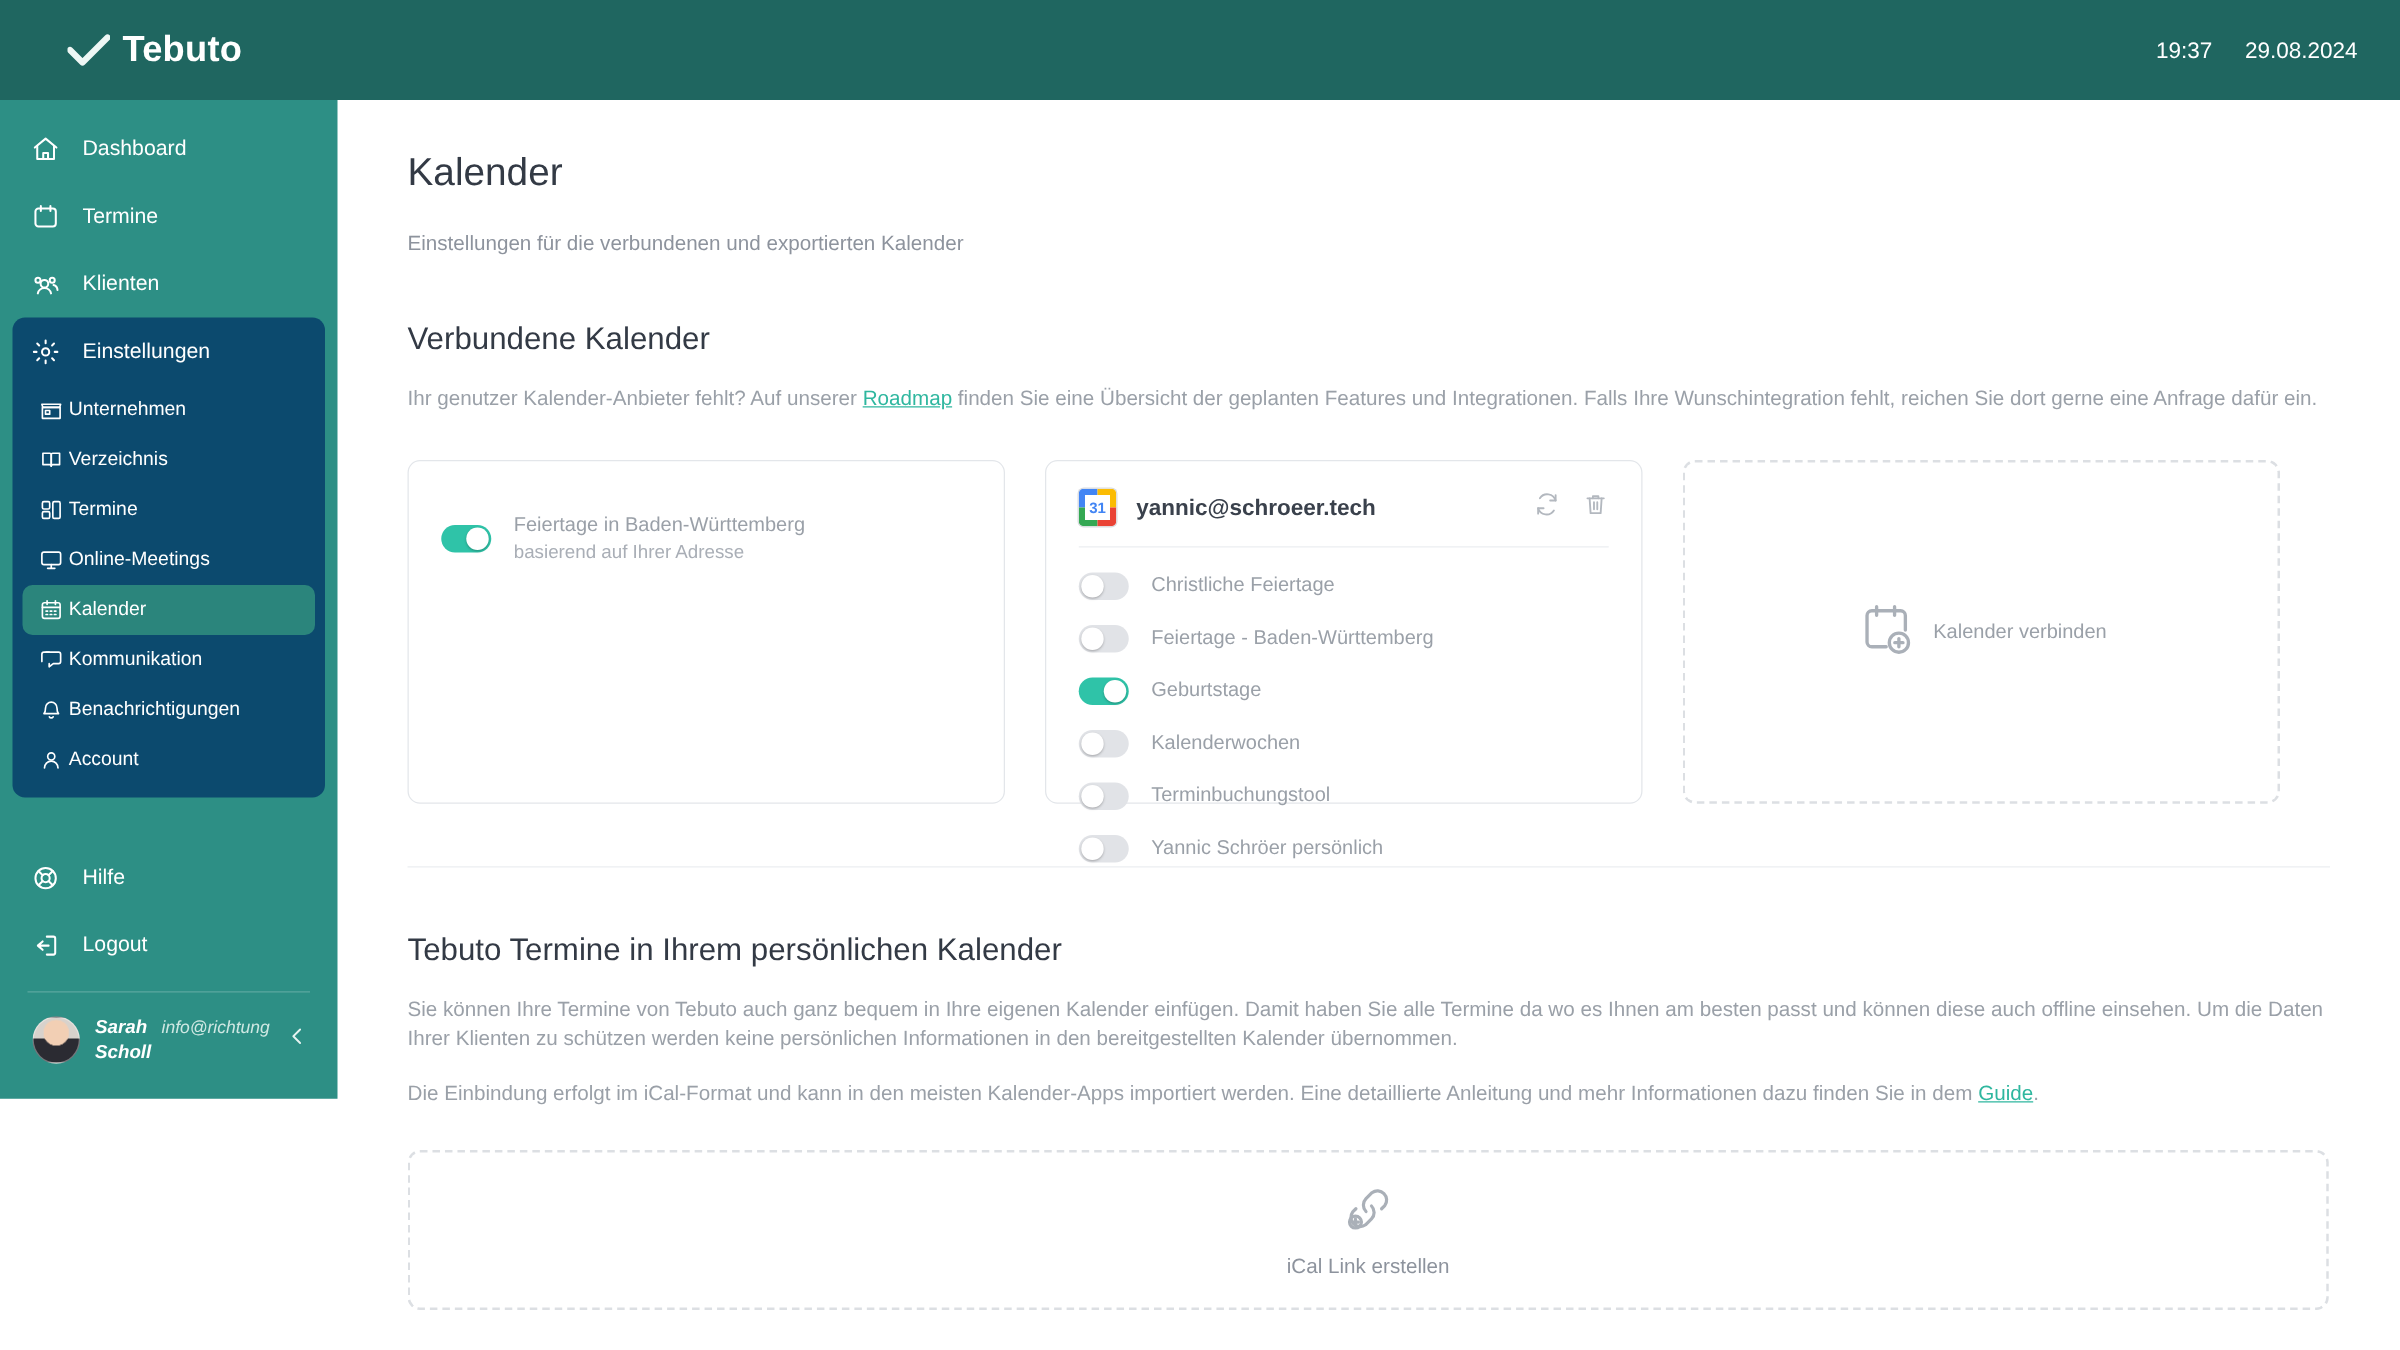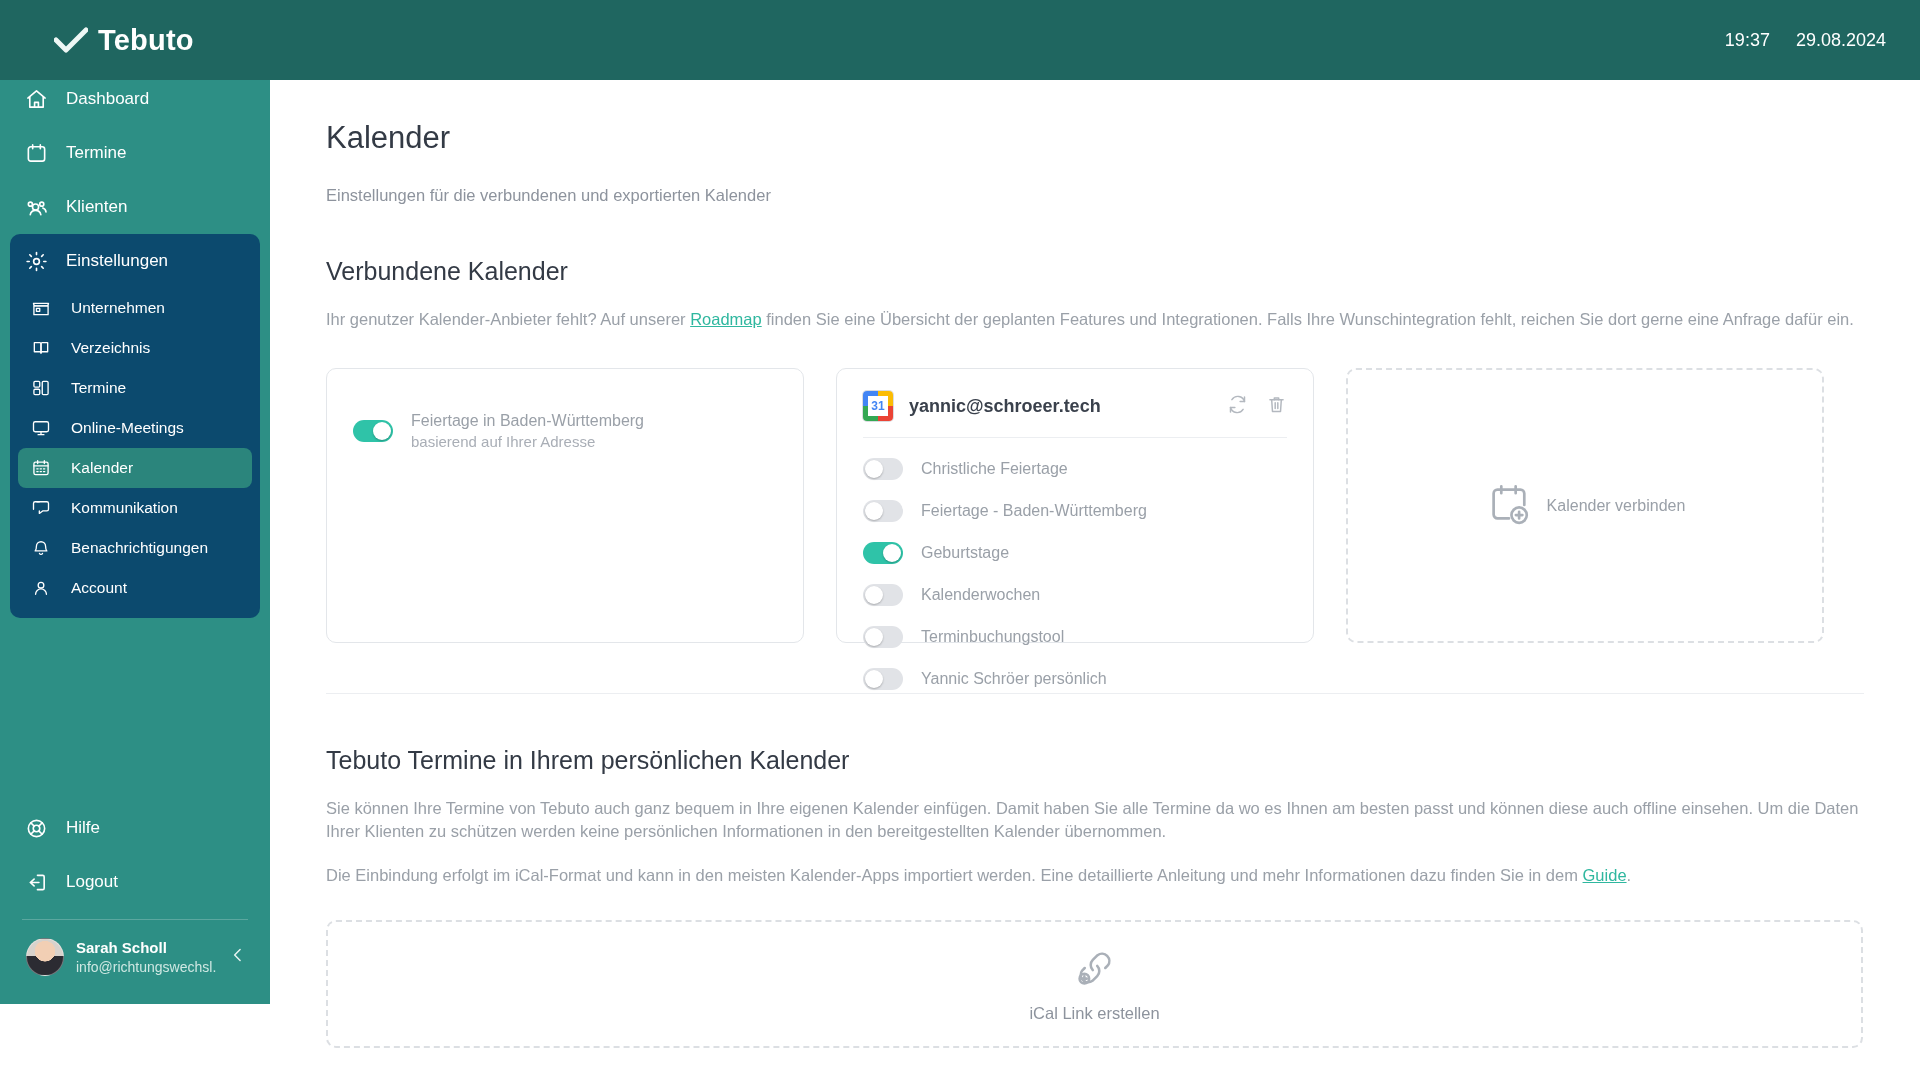--- a/index.html
+++ b/index.html
@@ -19,55 +19,55 @@
   }
   .brand { display: flex; align-items: center; gap: 10px; padding-left: 54px; }
   .brand-check { width: 34px; height: 26px; }
   .brand-name {
     color: #ffffff; font-size: 29px; font-weight: 700; letter-spacing: .2px;
   }
   .clock { display: flex; gap: 26px; padding-right: 34px; color: #ffffff; font-size: 18px; }
 
   
   .sidebar {
-    position: absolute; top: 0; left: 0; width: 270px; height: 1004px;
+    position: absolute; top: 0; left: 0; width: 270px; height: 879px;
     background: #2d8f85; display: flex; flex-direction: column; z-index: 4;
-    padding-top: 56px;
+    padding-top: 76px;
   }
   .nav-top { padding-top: 16px; }
   .nav-item {
     display: flex; align-items: center; gap: 18px;
     height: 54px; padding-left: 14px; margin: 0 10px;
     color: #ffffff; font-size: 17px; border-radius: 10px; cursor: pointer;
   }
   .nav-item .ico { width: 24px; height: 24px; flex: 0 0 24px; display: flex;
     align-items: center; justify-content: center; }
   .nav-group {
     margin: 0 10px 0 10px; background: #0c4a6e; border-radius: 10px;
     padding-bottom: 10px;
   }
   .nav-group > .nav-item { margin: 0; }
   .nav-sub {
-    display: flex; align-items: center; gap: 20px;
+    display: flex; align-items: center; gap: 4px;
     height: 40px; margin: 0 8px; padding-left: 12px;
     color: #ffffff; font-size: 15.5px; border-radius: 8px; cursor: pointer;
   }
   .nav-sub.active { background: #2b857c; }
   .nav-sub .ico { width: 21px; height: 21px; flex: 0 0 21px; display: flex;
     align-items: center; justify-content: center; }
   .nav-bottom { margin-top: auto; padding-bottom: 10px; }
   .nav-divider { height: 1px; background: rgba(255,255,255,.22); margin: 10px 22px; }
   .user-row { display: flex; align-items: center; gap: 12px; padding: 8px 16px 18px 26px; cursor: pointer; }
   .avatar {
     width: 38px; height: 38px; border-radius: 50%; flex: 0 0 38px; overflow: hidden;
     background: radial-gradient(circle at 50% 34%, #f2cfb4 0 34%, transparent 35%),
                 linear-gradient(#d8d2cc 0 46%, #2b2b32 46% 100%);
     border: 1px solid rgba(255,255,255,.35);
   }
-  .user-meta { display: flex; flex-direction: column; line-height: 1.3; min-width: 0; }
+  .user-meta { display: flex; line-height: 1.3; min-width: 0; font-style: italic; }
   .user-name { color: #ffffff; font-size: 15px; font-weight: 700; }
   .user-mail { color: #cfe8e3; font-size: 14px; white-space: nowrap; overflow: hidden; }
   .collapse-btn { margin-left: auto; color: #e6f3f1; font-size: 20px; padding-right: 6px; }
 
   
   .main {
     position: absolute; top: 80px; left: 270px; width: 1650px; height: 1000px;
     background: #ffffff; overflow: hidden; padding: 40px 56px 0 56px;
   }
   .page-title { font-size: 31px; font-weight: 400; color: #333a45; }

